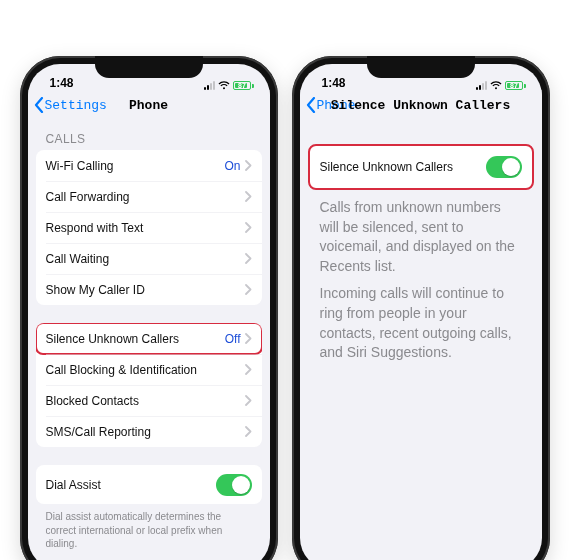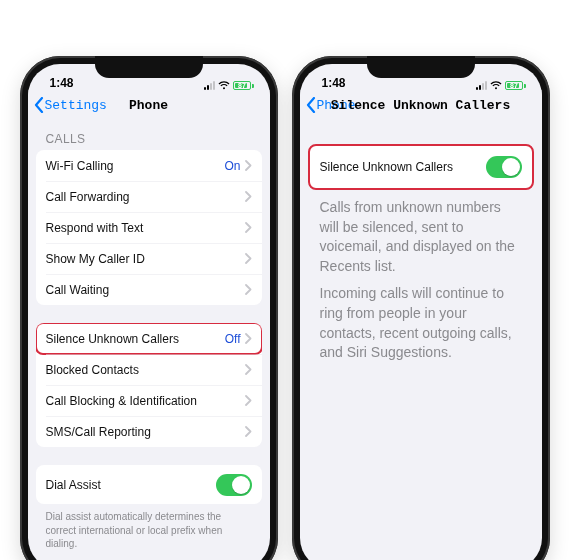--- a/index.html
+++ b/index.html
@@ -319,31 +319,31 @@
             <span>Respond with Text</span>
             <span class="detail">
                 <span class="chev">
                   <svg width="7" height="11" viewBox="0 0 7 11">
                     <path d="M1 1l4.5 4.5L1 10" stroke="#c7c7cc" stroke-width="1.8" fill="none" stroke-linecap="round" stroke-linejoin="round"></path>
                   </svg>
                 </span>
               </span>
           </div>
           <div class="row">
+            <span>Call Waiting</span>
+            <span class="detail">
+                <span class="chev">
+                  <svg width="7" height="11" viewBox="0 0 7 11">
+                    <path d="M1 1l4.5 4.5L1 10" stroke="#c7c7cc" stroke-width="1.8" fill="none" stroke-linecap="round" stroke-linejoin="round"></path>
+                  </svg>
+                </span>
+              </span>
+          </div>
+          <div class="row">
             <span>Show My Caller ID</span>
-            <span class="detail">
-                <span class="chev">
-                  <svg width="7" height="11" viewBox="0 0 7 11">
-                    <path d="M1 1l4.5 4.5L1 10" stroke="#c7c7cc" stroke-width="1.8" fill="none" stroke-linecap="round" stroke-linejoin="round"></path>
-                  </svg>
-                </span>
-              </span>
-          </div>
-          <div class="row">
-            <span>Call Waiting</span>
             <span class="detail">
                 <span class="chev">
                   <svg width="7" height="11" viewBox="0 0 7 11">
                     <path d="M1 1l4.5 4.5L1 10" stroke="#c7c7cc" stroke-width="1.8" fill="none" stroke-linecap="round" stroke-linejoin="round"></path>
                   </svg>
                 </span>
               </span>
           </div>
         </div>
 
@@ -355,31 +355,31 @@
             <span class="detail">
                 <span>Off</span>
                 <span class="chev">
                   <svg width="7" height="11" viewBox="0 0 7 11">
                     <path d="M1 1l4.5 4.5L1 10" stroke="#c7c7cc" stroke-width="1.8" fill="none" stroke-linecap="round" stroke-linejoin="round"></path>
                   </svg>
                 </span>
               </span>
           </div>
           <div class="row">
+            <span>Call Blocking &amp; Identification</span>
+            <span class="detail">
+                <span class="chev">
+                  <svg width="7" height="11" viewBox="0 0 7 11">
+                    <path d="M1 1l4.5 4.5L1 10" stroke="#c7c7cc" stroke-width="1.8" fill="none" stroke-linecap="round" stroke-linejoin="round"></path>
+                  </svg>
+                </span>
+              </span>
+          </div>
+          <div class="row">
             <span>Blocked Contacts</span>
-            <span class="detail">
-                <span class="chev">
-                  <svg width="7" height="11" viewBox="0 0 7 11">
-                    <path d="M1 1l4.5 4.5L1 10" stroke="#c7c7cc" stroke-width="1.8" fill="none" stroke-linecap="round" stroke-linejoin="round"></path>
-                  </svg>
-                </span>
-              </span>
-          </div>
-          <div class="row">
-            <span>Call Blocking &amp; Identification</span>
             <span class="detail">
                 <span class="chev">
                   <svg width="7" height="11" viewBox="0 0 7 11">
                     <path d="M1 1l4.5 4.5L1 10" stroke="#c7c7cc" stroke-width="1.8" fill="none" stroke-linecap="round" stroke-linejoin="round"></path>
                   </svg>
                 </span>
               </span>
           </div>
           <div class="row">
             <span>SMS/Call Reporting</span>

